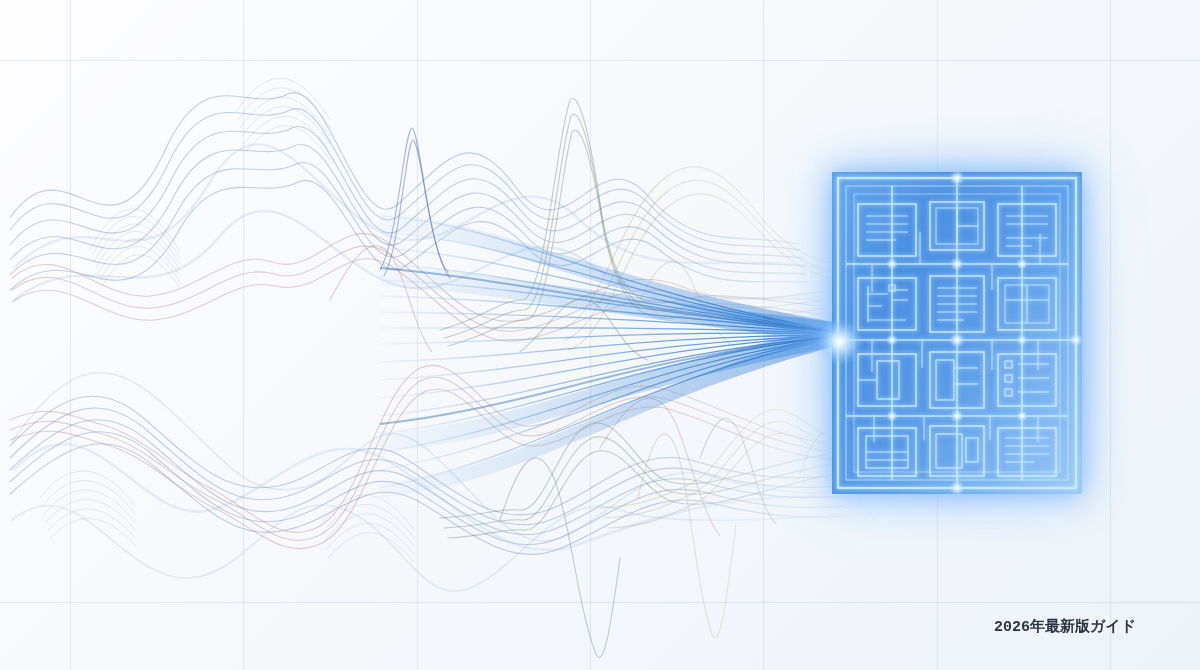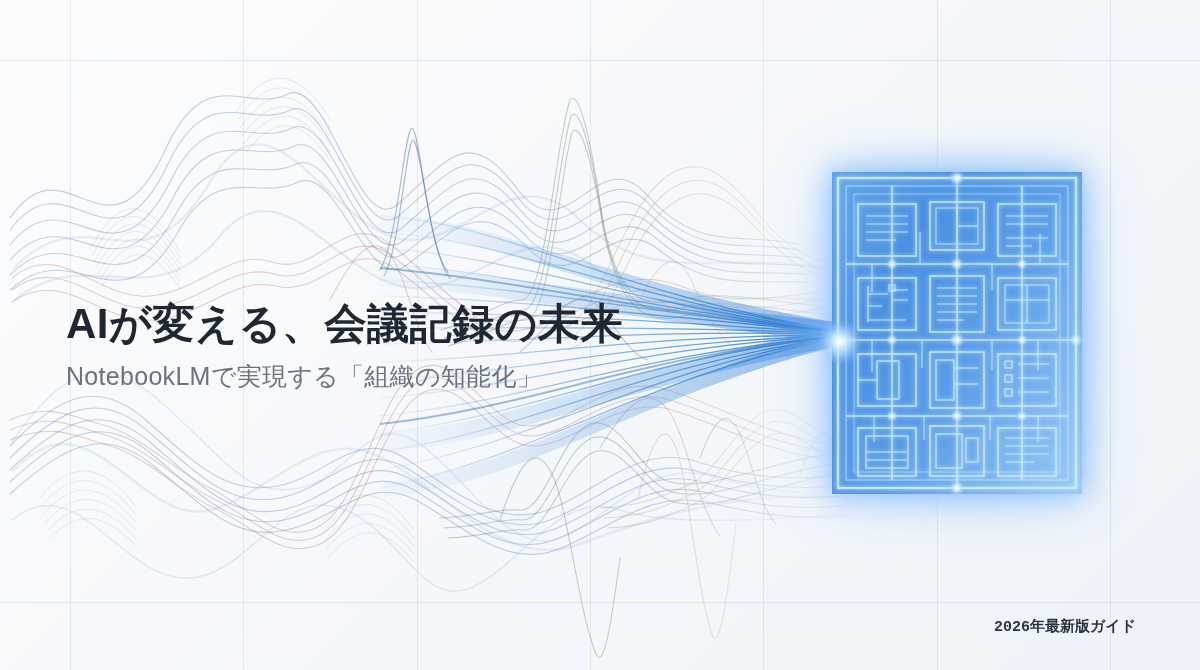--- a/index.html
+++ b/index.html
@@ -520,17 +520,15 @@
           <circle cx="60" cy="244" r="6" fill="url(#nodeGlow)"></circle>
           <circle cx="190" cy="244" r="6" fill="url(#nodeGlow)"></circle>
           <circle cx="6" cy="168" r="9" fill="url(#nodeGlow)"></circle>
           <circle cx="244" cy="168" r="7" fill="url(#nodeGlow)"></circle>
         </g>
       </svg>
     </div>
     <div class="focal"></div>
   </div>
 
-  <div class="title">AIが変える、会議記録の未来</div>
-  <div class="subtitle">NotebookLMで実現する「組織の知能化」</div>
   <div class="footnote">2026年最新版ガイド</div>
 
 </div>
 
 </body></html>

